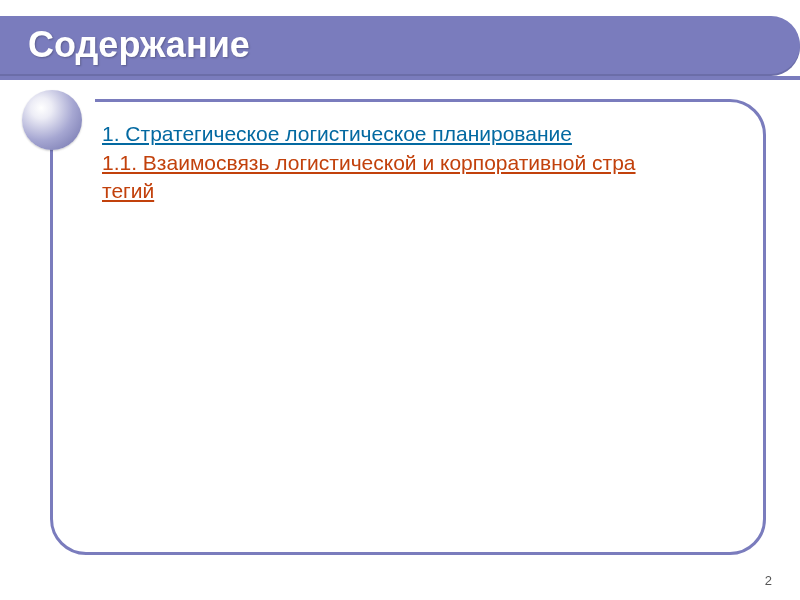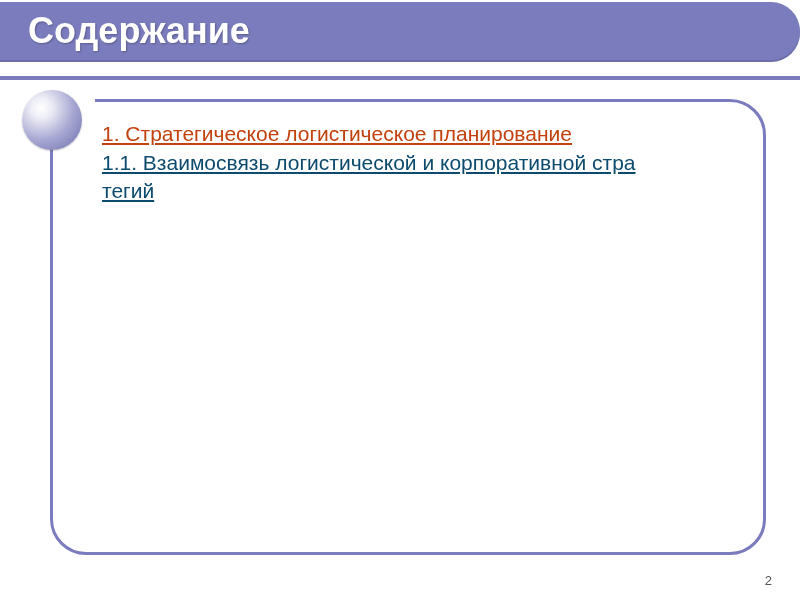--- a/index.html
+++ b/index.html
@@ -1,21 +1,21 @@
 <!DOCTYPE html>
 <html><head>
 <meta charset="utf-8">
 <style>
   * { box-sizing: border-box; margin: 0; padding: 0; }
   html, body { width: 800px; height: 600px; background: #ffffff; font-family: Arial, "Helvetica Neue", sans-serif; overflow: hidden; }
   .slide { position: relative; width: 800px; height: 600px; }
 
   .title-band {
     position: absolute;
-    left: 0; top: 2px;
+    left: 0; top: 16px;
     width: 800px; height: 58px;
     background: #7a7cbd;
     border-radius: 0 30px 30px 0;
     display: flex; align-items: center;
     padding-left: 28px;
     box-shadow: 0 2px 0 #6b6da8;
   }
   .title-text {
     color: #ffffff;
     font-size: 36px;
@@ -53,26 +53,26 @@
   }
 
   .content {
     position: absolute;
     left: 102px; top: 120px;
     width: 650px;
     font-size: 21px;
     line-height: 1.3;
   }
   .link-main {
-    color: #c2410c;
+    color: #0369a1;
     display: block;
     margin-bottom: 2px;
   }
   .link-sub {
-    color: #0c4a6e;
+    color: #c2410c;
     display: block;
   }
 
   .page-number {
     position: absolute;
     right: 28px; bottom: 12px;
     font-size: 13px;
     color: #555;
   }
 </style>

